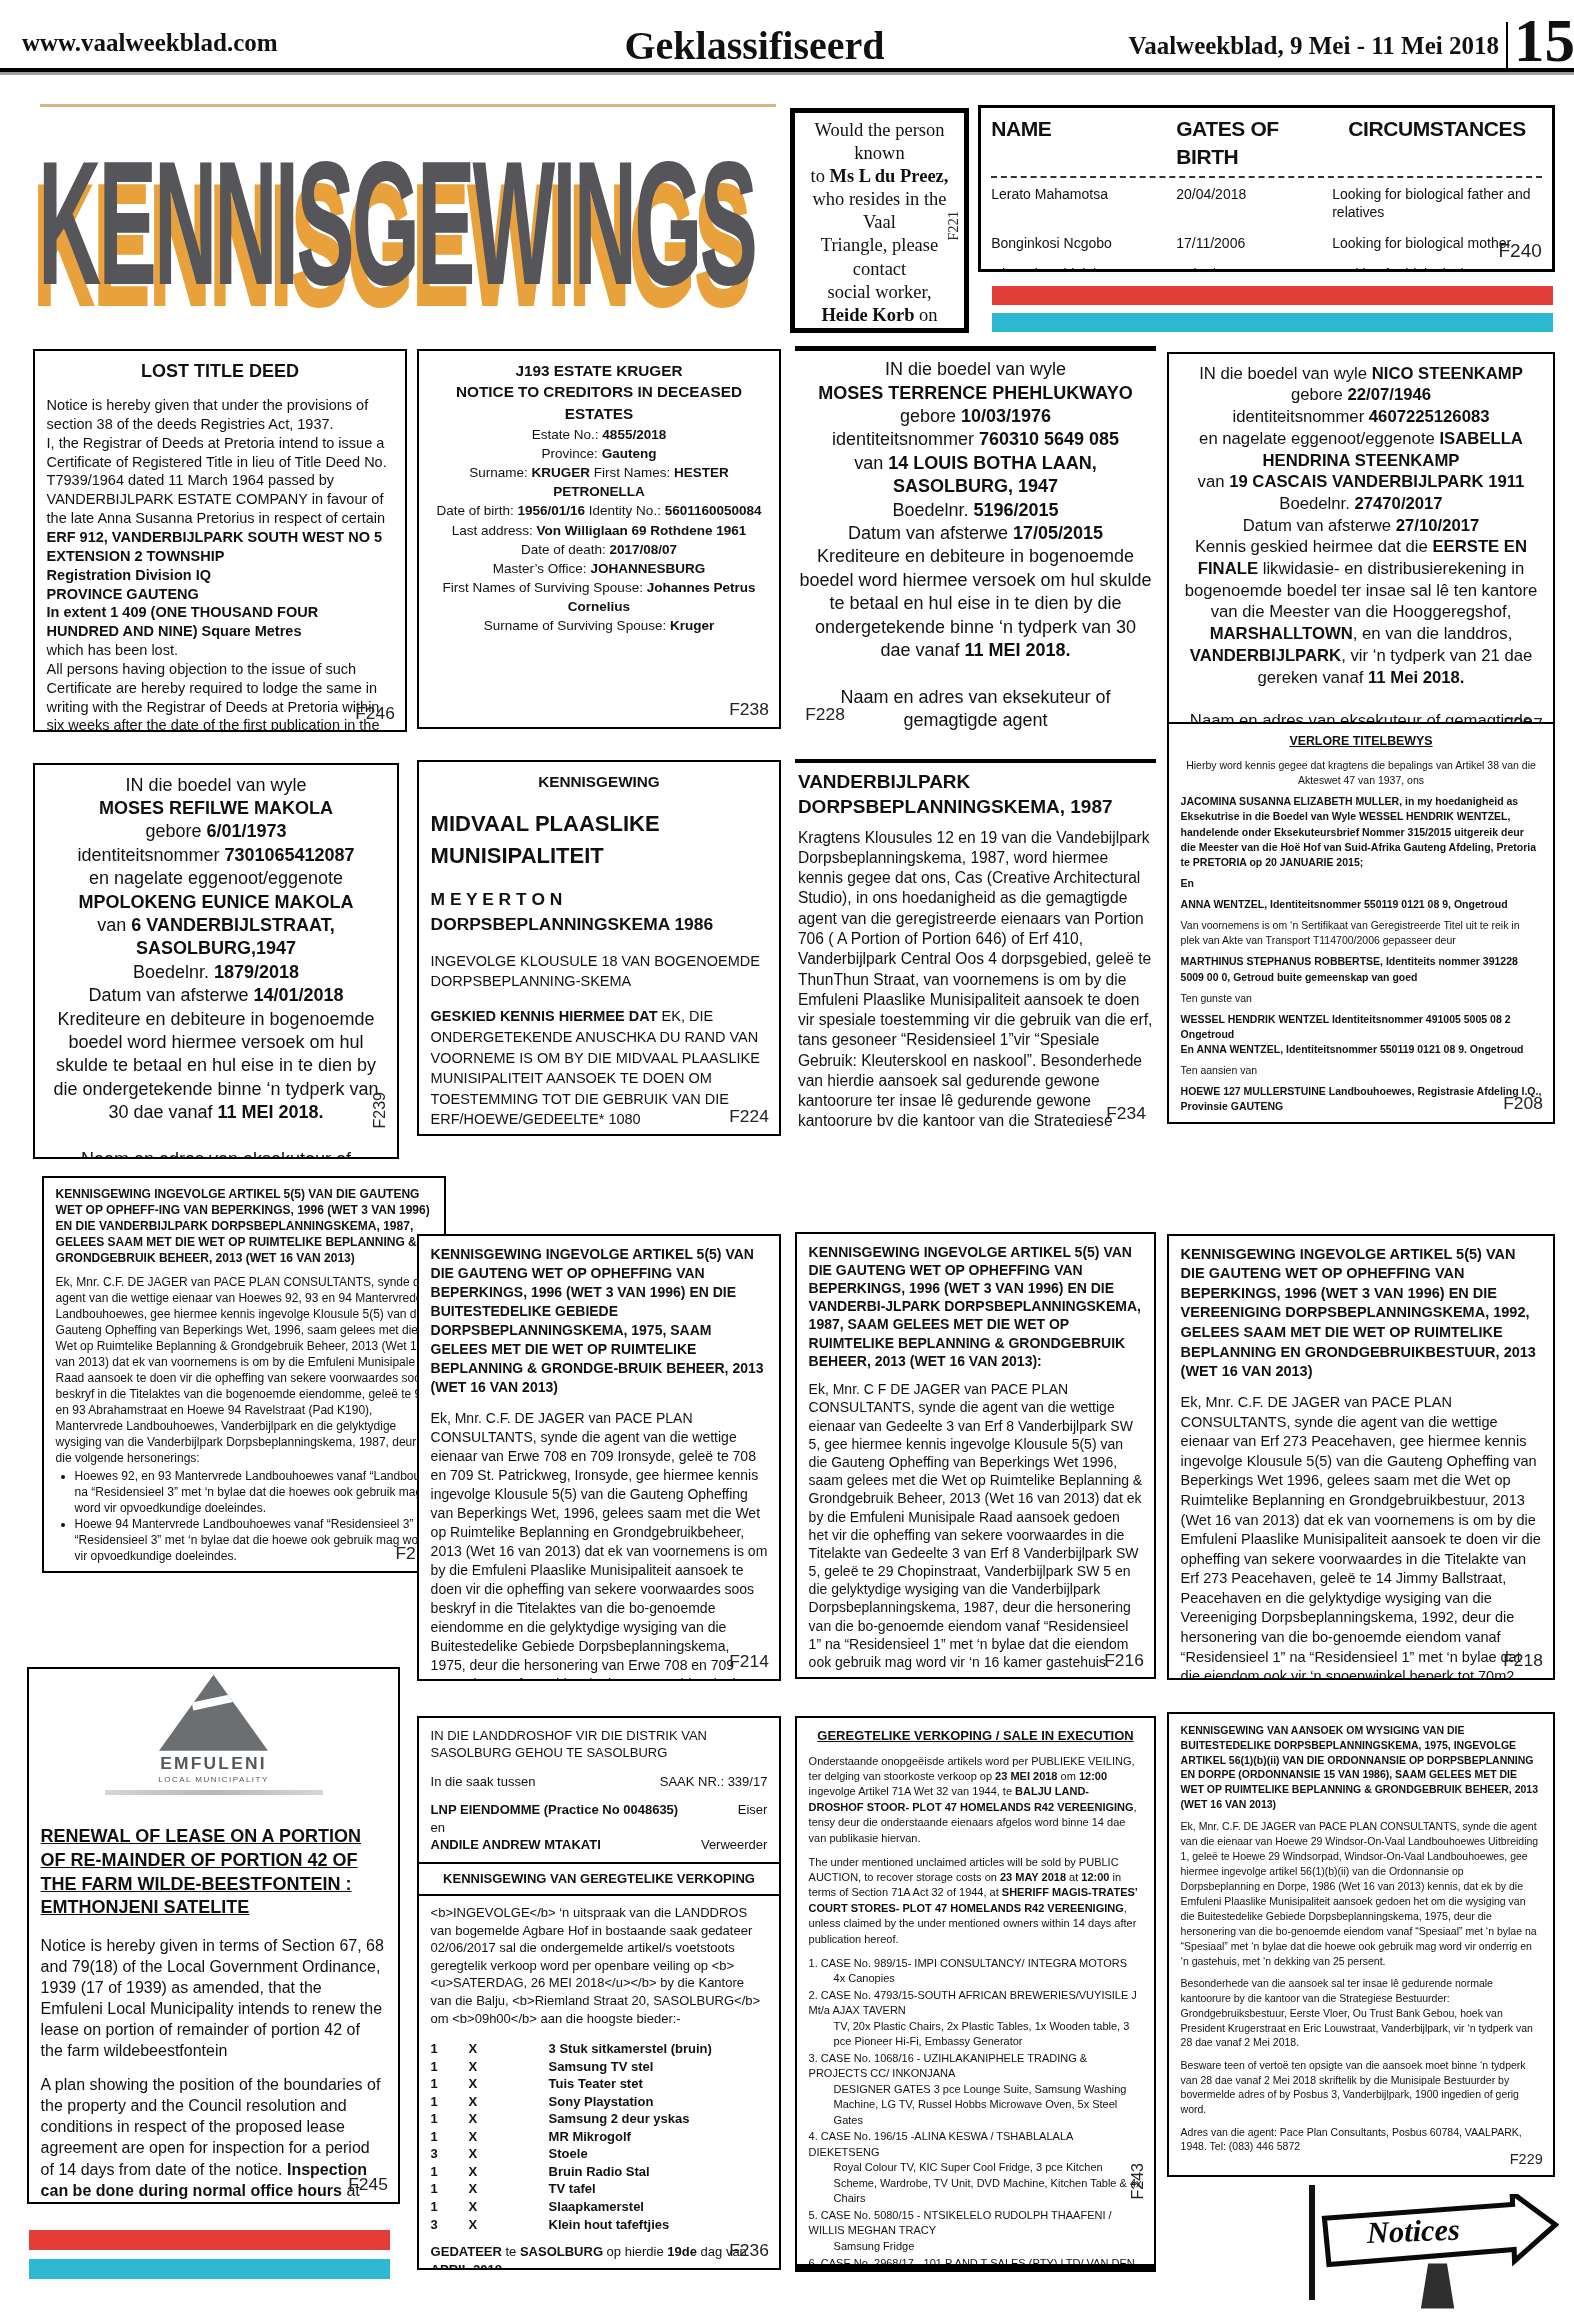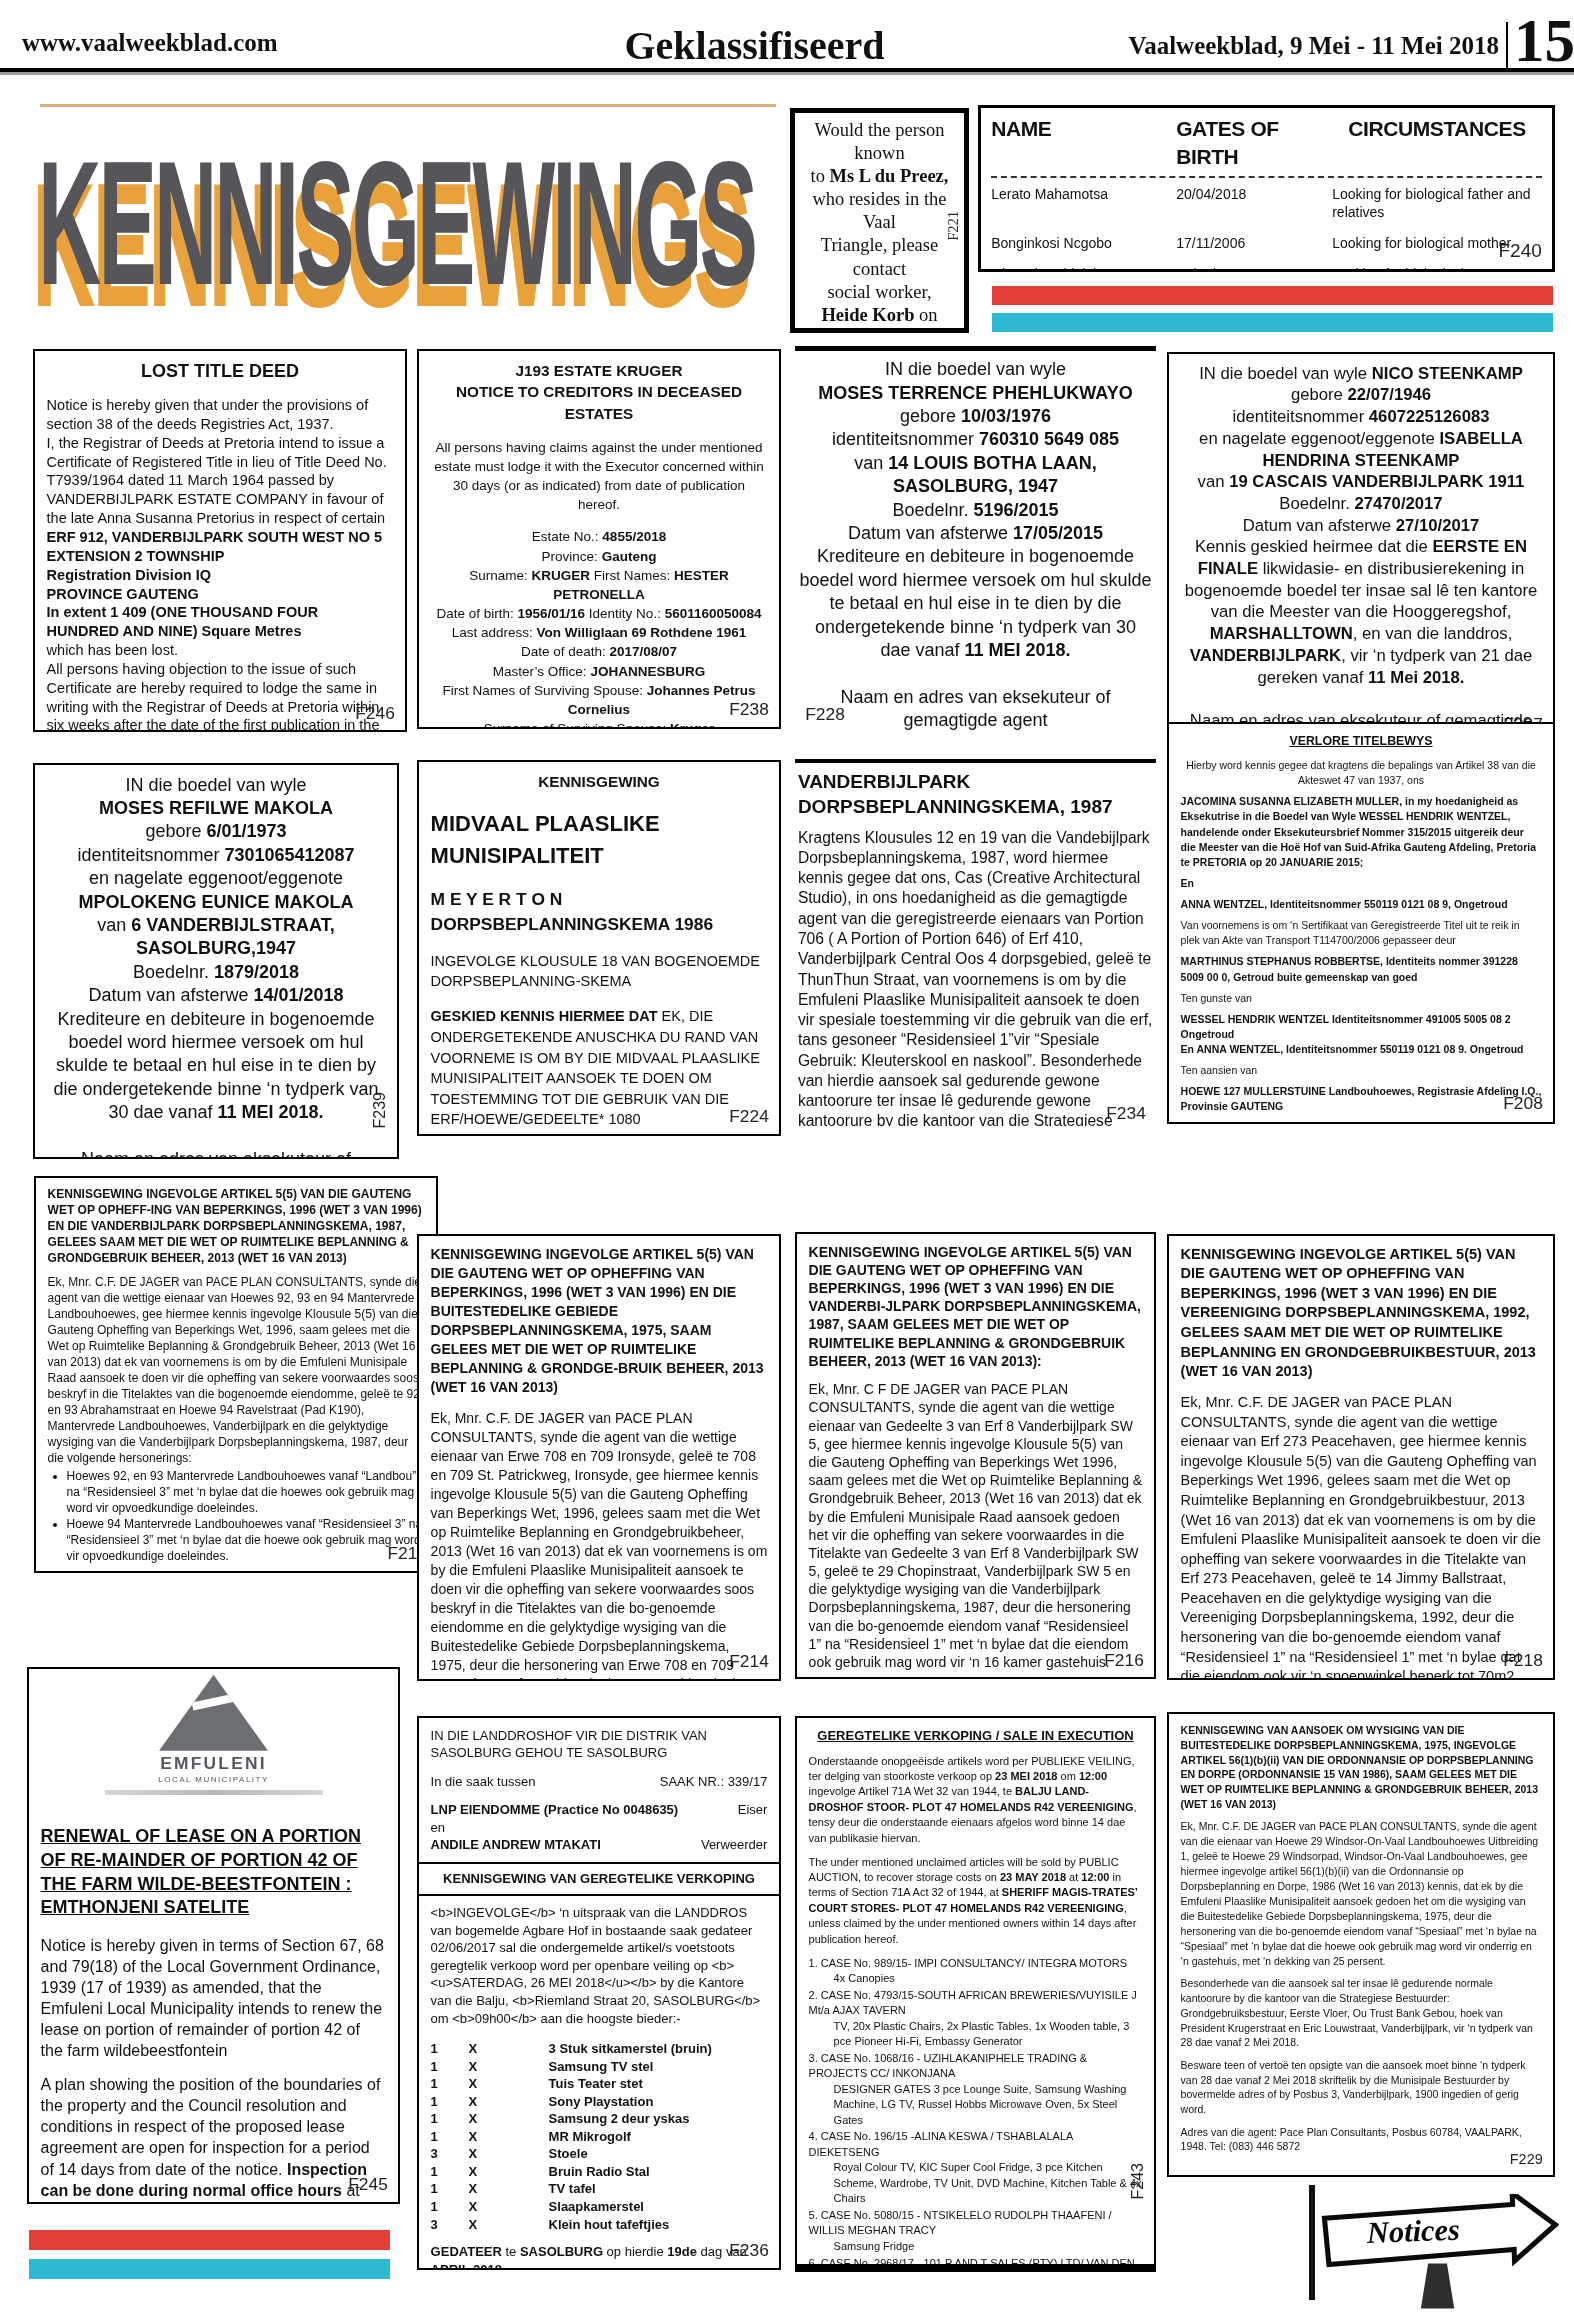--- a/index.html
+++ b/index.html
@@ -134,21 +134,20 @@
       <div class="ln">which has been lost.</div>
       <div class="ln">All persons having objection to the issue of such Certificate are hereby required to lodge the same in writing with the Registrar of Deeds at Pretoria within six weeks after the date of the first publication in the Gazette.</div>
     </div>
 
   <div class="code">F246</div>
 </div>
 
 <div class="notice center" style="left:417px;top:349px;width:364px;height:380px;font-size:13.5px;line-height:1.42;">
   <div class="nt" style="font-size:15.3px;">J193  ESTATE KRUGER</div>
   <div class="nt" style="font-size:15.3px;">NOTICE TO CREDITORS IN DECEASED ESTATES</div>
-  <p style="margin:13px 0;">All persons having claims against the under mentioned estate must lodge it with the Executor concerned within 30 days (or as indicated) from date of publication hereof.</p>
   <div>
 
   <div class="ln">Estate No.: <b>4855/2018</b></div>
       <div class="ln">Province: <b>Gauteng</b></div>
       <div class="ln">Surname: <b>KRUGER</b>  First Names: <b>HESTER PETRONELLA</b></div>
       <div class="ln">Date of birth: <b>1956/01/16</b> Identity No.: <b>5601160050084</b></div>
       <div class="ln">Last address: <b>Von Williglaan 69 Rothdene 1961</b></div>
       <div class="ln">Date of death: <b>2017/08/07</b></div>
       <div class="ln">Master’s Office: <b>JOHANNESBURG</b></div>
       <div class="ln">First Names of Surviving Spouse: <b>Johannes Petrus Cornelius</b></div>
@@ -244,21 +243,21 @@
       <p style="margin-bottom:5.8px;"><b>MARTHINUS STEPHANUS ROBBERTSE, Identiteits nommer 391228 5009 00 0, Getroud buite gemeenskap van goed</b></p>
       <p style="margin-bottom:5.8px;">Ten gunste van</p>
       <p style="margin-bottom:5.8px;"><b>WESSEL HENDRIK WENTZEL Identiteitsnommer 491005 5005 08 2 Ongetroud<br>En ANNA WENTZEL, Identiteitsnommer 550119 0121 08 9. Ongetroud</b></p>
       <p style="margin-bottom:5.8px;">Ten aansien van</p>
       <p style="margin-bottom:5.8px;"><b>HOEWE 127 MULLERSTUINE Landbouhoewes, Registrasie Afdeling I.Q., Provinsie GAUTENG</b></p>
       <p style="margin-bottom:5.8px;"><b>GROOT :</b> &nbsp;&nbsp;&nbsp;&nbsp;&nbsp;&nbsp; <b>2,1413 (TWEE komma EEN VIER EEN DRIE) Hektaar</b></p>
     </div>
   <div class="code">F208</div>
 </div>
 
-<div class="notice" style="left:34px;top:1176px;width:404px;height:397px;font-size:12px;line-height:1.33;">
+<div class="notice" style="left:42px;top:1176px;width:404px;height:397px;font-size:12px;line-height:1.33;">
   <div class="nt">KENNISGEWING INGEVOLGE ARTIKEL 5(5) VAN DIE GAUTENG WET OP OPHEFF-ING VAN BEPERKINGS, 1996 (WET 3 VAN 1996) EN DIE VANDERBIJLPARK DORPSBEPLANNINGSKEMA, 1987, GELEES SAAM MET DIE WET OP RUIMTELIKE BEPLANNING &amp; GRONDGEBRUIK BEHEER, 2013 (WET 16 VAN 2013)</div>
   <p style="margin:8.7px 0 2.9px 0;">Ek, Mnr. C.F. DE JAGER van PACE PLAN CONSULTANTS, synde die agent van die wettige eienaar van Hoewes 92, 93 en 94 Mantervrede Landbouhoewes, gee hiermee kennis ingevolge Klousule 5(5) van die Gauteng Opheffing van Beperkings Wet, 1996, saam gelees met die Wet op Ruimtelike Beplanning &amp; Grondgebruik Beheer, 2013 (Wet 16 van 2013) dat ek van voornemens is om by die Emfuleni Munisipale Raad aansoek te doen vir die opheffing van sekere voorwaardes soos beskryf in die Titelaktes van die bogenoemde eiendomme, geleë te 92 en 93 Abrahamstraat en Hoewe 94 Ravelstraat (Pad K190), Mantervrede Landbouhoewes, Vanderbijlpark en die gelyktydige wysiging van die Vanderbijlpark Dorpsbeplanningskema, 1987, deur die volgende hersonerings:</p>
   <ul class="bul">
 
   <li>Hoewes 92, en 93 Mantervrede Landbouhoewes vanaf “Landbou” na “Residensieel 3” met ‘n bylae dat die hoewes ook gebruik mag word vir opvoedkundige doeleindes.</li>
       <li>Hoewe 94 Mantervrede Landbouhoewes vanaf “Residensieel 3” na “Residensieel 3” met ‘n bylae dat die hoewe ook gebruik mag word vir opvoedkundige doeleindes.</li>
     </ul>
 
   <div class="code">F211</div>
 </div>

